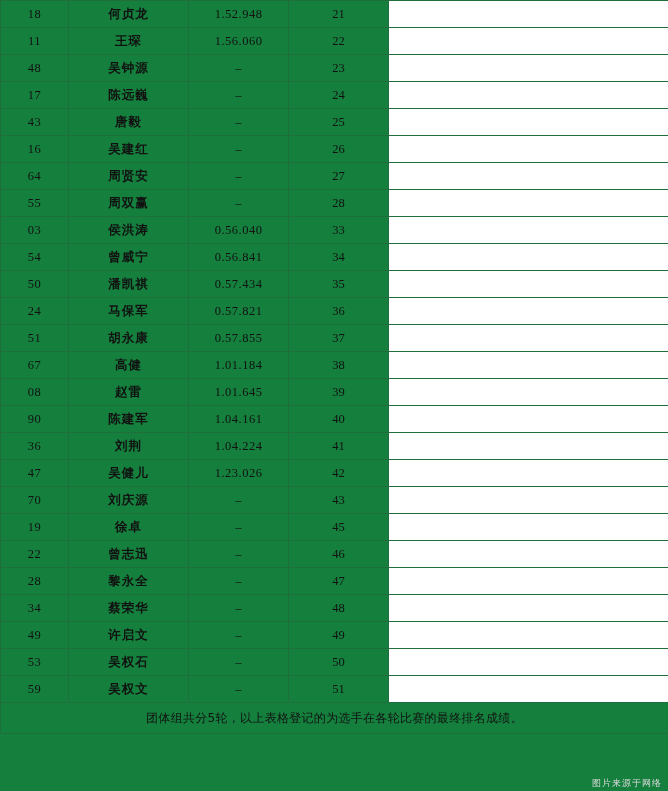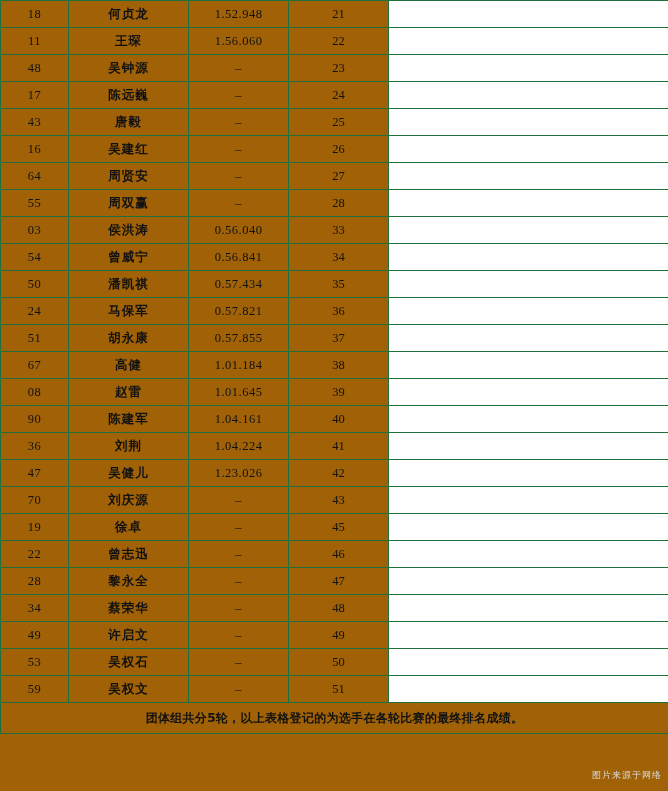--- a/index.html
+++ b/index.html
@@ -12,21 +12,21 @@
     height: 791px;
     font-family: "Liberation Sans", sans-serif;
     color: #111111;
     overflow: hidden;
   }
   .sheet {
     position: relative;
     width: 668px;
     height: 791px;
     box-sizing: border-box;
-    background: #a16207;
+    background: #15803d;
   }
   table.results {
     border-collapse: collapse;
     table-layout: fixed;
     width: 668px;
     margin: 0;
     padding: 0;
   }
   table.results td {
     border: 1px solid #1f6f3d;
@@ -67,28 +67,28 @@
     font-size: 12.5px;
   }
   td.blank {
     background: #ffffff;
   }
   tr.footer td {
     height: 30px;
     line-height: 30px;
     font-family: "DejaVu Sans", sans-serif;
     font-size: 12px;
-    font-weight: 700;
+    font-weight: 400;
     text-align: center;
     letter-spacing: 0.3px;
   }
   .watermark {
     position: absolute;
     right: 6px;
-    bottom: 9px;
+    bottom: 1px;
     font-family: "DejaVu Sans", sans-serif;
     font-size: 9px;
     color: #d9d9d9;
     letter-spacing: 1px;
     user-select: none;
   }
 </style>
 </head>
 <body>
 

